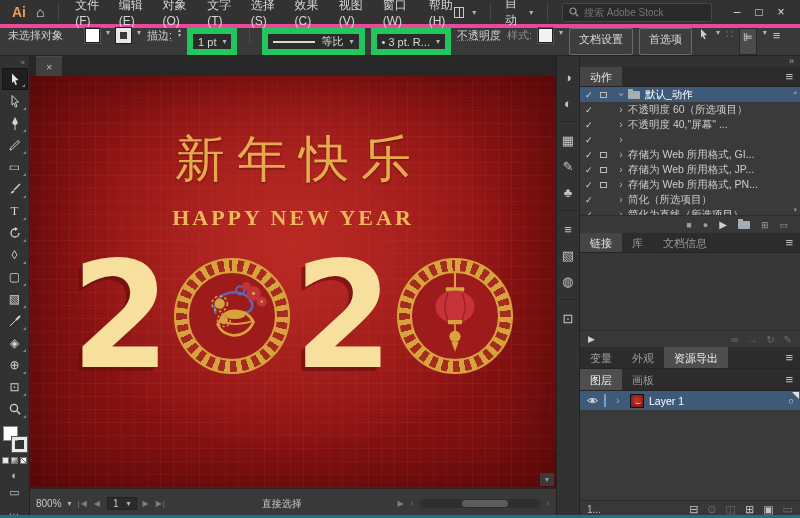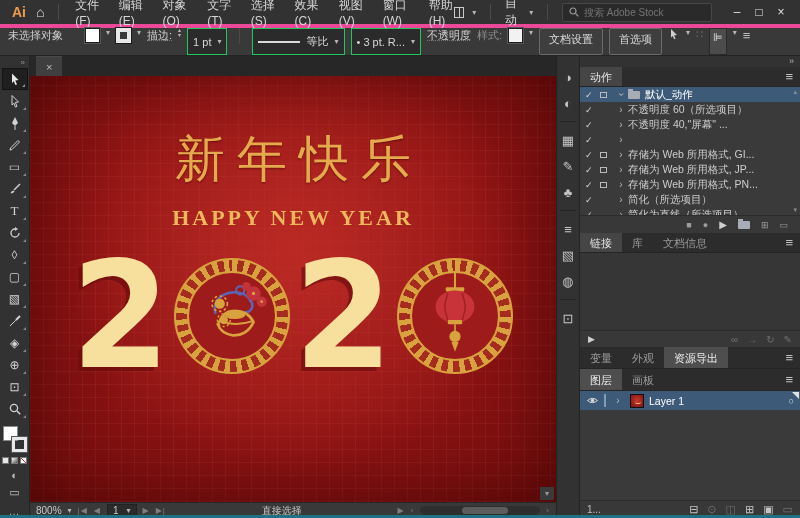--- a/index.html
+++ b/index.html
@@ -29,21 +29,21 @@
     color:#9a9a9a; font-size:10px; font-family:"Liberation Sans",sans-serif; min-width:0;}
   .winbtns{display:flex; gap:0; margin-left:6px;}
   .winbtns span{width:22px; text-align:center; font-size:12px; color:#e2e2e2;}
   
   .controlbar{height:28px; display:flex; background:#393939;
     border-bottom:1px solid #232323; padding:0 8px; gap:6px; font-size:11px;}
   .swatch{width:15px; height:15px; background:#fff; border:1px solid #1c1c1c; box-shadow:0 0 0 1px #555;}
   .swatch.stroke{background:#393939; border:4px solid #e8e8e8; outline:1px solid #1c1c1c;}
   .swatch.style{background:#f2f2f2;}
   .stepper{display:flex; flex-direction:column; line-height:5px; font-size:6px; color:#bbb;}
-  .field{background:#2b2b2b; border:1px solid #22c55e; padding:2px 5px; color:#d8d8d8; display:flex; gap:6px; align-items:center;}
+  .field{background:#2b2b2b; border:6px solid #22c55e; padding:2px 5px; color:#d8d8d8; display:flex; gap:6px; align-items:center;}
   .strokeline{width:42px; height:2px; background:#d9d9d9; display:inline-block;}
   .dimlbl{color:#8f8f8f;}
   .cbtn{border:1px solid #6b6b6b; border-radius:2px; padding:3px 9px; color:#dcdcdc; background:#3e3e3e;}
   .align-ic{background:#4c4c4c; border:1px solid #2a2a2a; padding:2px 3px; font-size:11px; color:#e0e0e0;}
   .dim-ic{color:#6e6e6e; font-size:11px;}
   .ham{color:#c0c0c0; font-size:13px;}
   
   .main{display:flex; height:462px;}
   
   .tools{width:30px; background:#323232; border-right:1px solid #232323;
@@ -89,21 +89,21 @@
     color:#f7df9e; text-shadow:-4px 4px 0 rgba(105,12,12,0.65); transform:scaleY(1.04);}
   .medallion{width:116px; height:116px; border-radius:50%; border:2px solid #d8a23f;
     background-color:#9e1b1b;
     background-image:repeating-conic-gradient(#d8a23f 0deg 6deg, rgba(216,162,63,0.12) 6deg 13deg);
     padding:11px; margin:0 2px;}
   .med-inner{width:100%; height:100%; border-radius:50%; background:#9e1b1b;
     border:2px solid #d8a23f; overflow:hidden;}
   .scroll-corner{position:absolute; right:2px; bottom:2px; width:14px; height:13px;
     background:#3a3a3a; color:#9a9a9a; font-size:8px; text-align:center; line-height:13px;}
   
-  .statusbar{height:16px; background:#393939; border-top:1px solid #262626;
+  .statusbar{height:30px; background:#393939; border-top:1px solid #262626;
     display:flex; align-items:center; gap:6px; padding:0 6px; font-size:10px; color:#c7c7c7;}
   .sb-nav{color:#7e7e7e; font-size:8px; letter-spacing:1px;}
   .sb-field{background:#2b2b2b; border:1px solid #222; padding:0 5px; height:13px;
     display:flex; align-items:center; gap:8px;}
   .sb-track{flex:0 0 120px; height:9px; background:#2e2e2e; border-radius:5px; position:relative;}
   .sb-thumb{position:absolute; left:42px; top:1px; width:46px; height:7px; background:#5c5c5c; border-radius:4px;}
   
   .strip{width:24px; background:#323232; border-left:1px solid #232323; border-right:1px solid #232323;
     display:flex; flex-direction:column; align-items:center; padding-top:8px; gap:0;}
   .strip span{height:26px; display:flex; align-items:center; justify-content:center;

